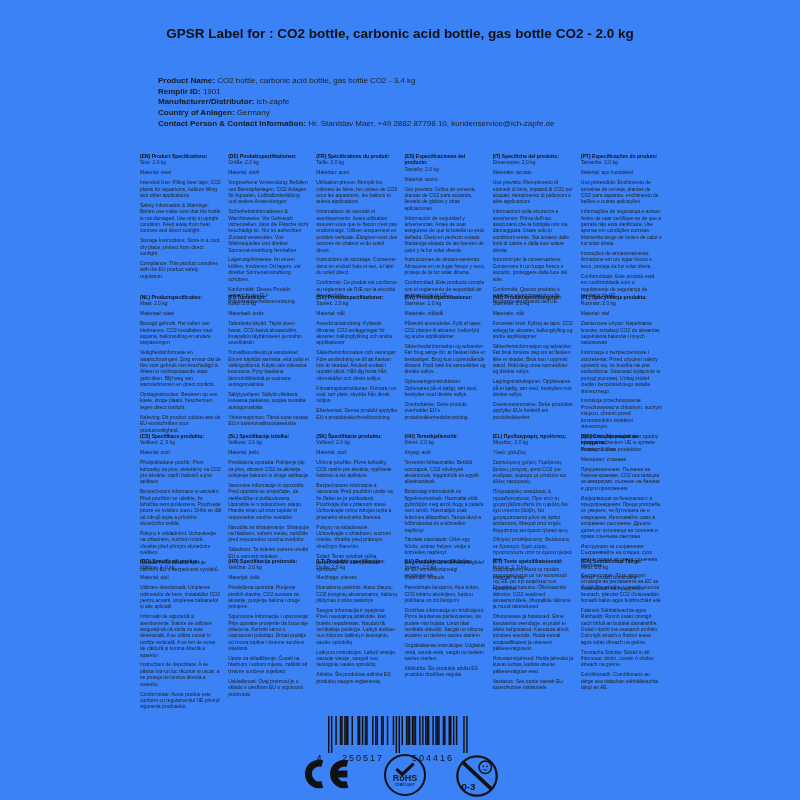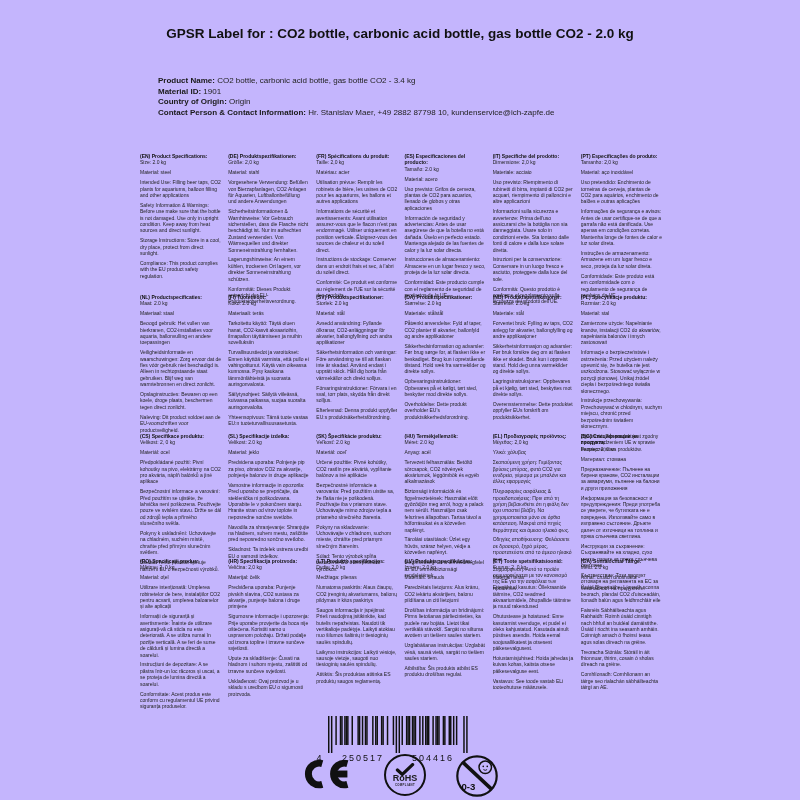--- a/index.html
+++ b/index.html
@@ -1,18 +1,18 @@
 <!DOCTYPE html>
 <html><head>
 <meta charset="utf-8">
 <style>
   * { margin:0; padding:0; box-sizing:border-box; }
   html,body { width:800px; height:800px; background:#ffffff; color:#1a1a1a;
     font-family:"Liberation Sans", sans-serif; }
-  .page { position:relative; width:800px; height:800px; background:#c4b5fd; overflow:hidden; }
+  .page { position:relative; width:800px; height:800px; background:#3b82f6; overflow:hidden; }
 
   .title { position:absolute; top:24px; left:160px; width:480px; text-align:center;
     font-weight:bold; font-size:13.5px; line-height:1.45; color:#111; }
 
   .info { position:absolute; top:76px; left:142px; width:520px; font-size:8px; line-height:1.34; }
   .info-row b { font-weight:bold;padding-left:16px; }
   .info-row span { font-weight:normal; color:#222; }
 
   .grid { position:absolute; top:153px; left:140px; width:522px; }
   .lang-row { display:grid; grid-template-columns:repeat(6,1fr); column-gap:7px; align-items:start; }
@@ -34,22 +34,23 @@
 </style>
 </head>
 <body>
 
 <div class="page">
 
   <h1 class="title">GPSR Label for : CO2 bottle, carbonic acid bottle, gas bottle CO2 - 2.0 kg</h1>
 
   <div class="info">
       <div class="info-row"><b>Product Name:</b><span> CO2 bottle, carbonic acid bottle, gas bottle CO2 - 3.4 kg</span></div>
-      <div class="info-row"><b>Material ID:</b><span> 1901</span></div>
-      <div class="info-row"><b>Country of Origin:</b><span> Origin</span></div>
+      <div class="info-row"><b>Remplir ID:</b><span> 1901</span></div>
+      <div class="info-row"><b>Manufacturer/Distributor:</b><span> ich-zapfe</span></div>
+      <div class="info-row"><b>Country of Anlagen:</b><span> Germany</span></div>
       <div class="info-row"><b>Contact Person &amp; Contact Information:</b><span> Hr. Stanislav Maer, +49 2882 87798 10, kundenservice@ich-zapfe.de</span></div>
     </div>
 
   <div class="grid">
     <div class="lang-row r0">
         <div class="lb">
           <div class="lb-head">(EN) Product Specifications:</div>
           <p>Size: 2.0 kg</p>
           <p>Material: steel</p>
           <p>Intended Use: Filling beer taps, CO2 plants for aquariums, balloon filling and other applications</p>

